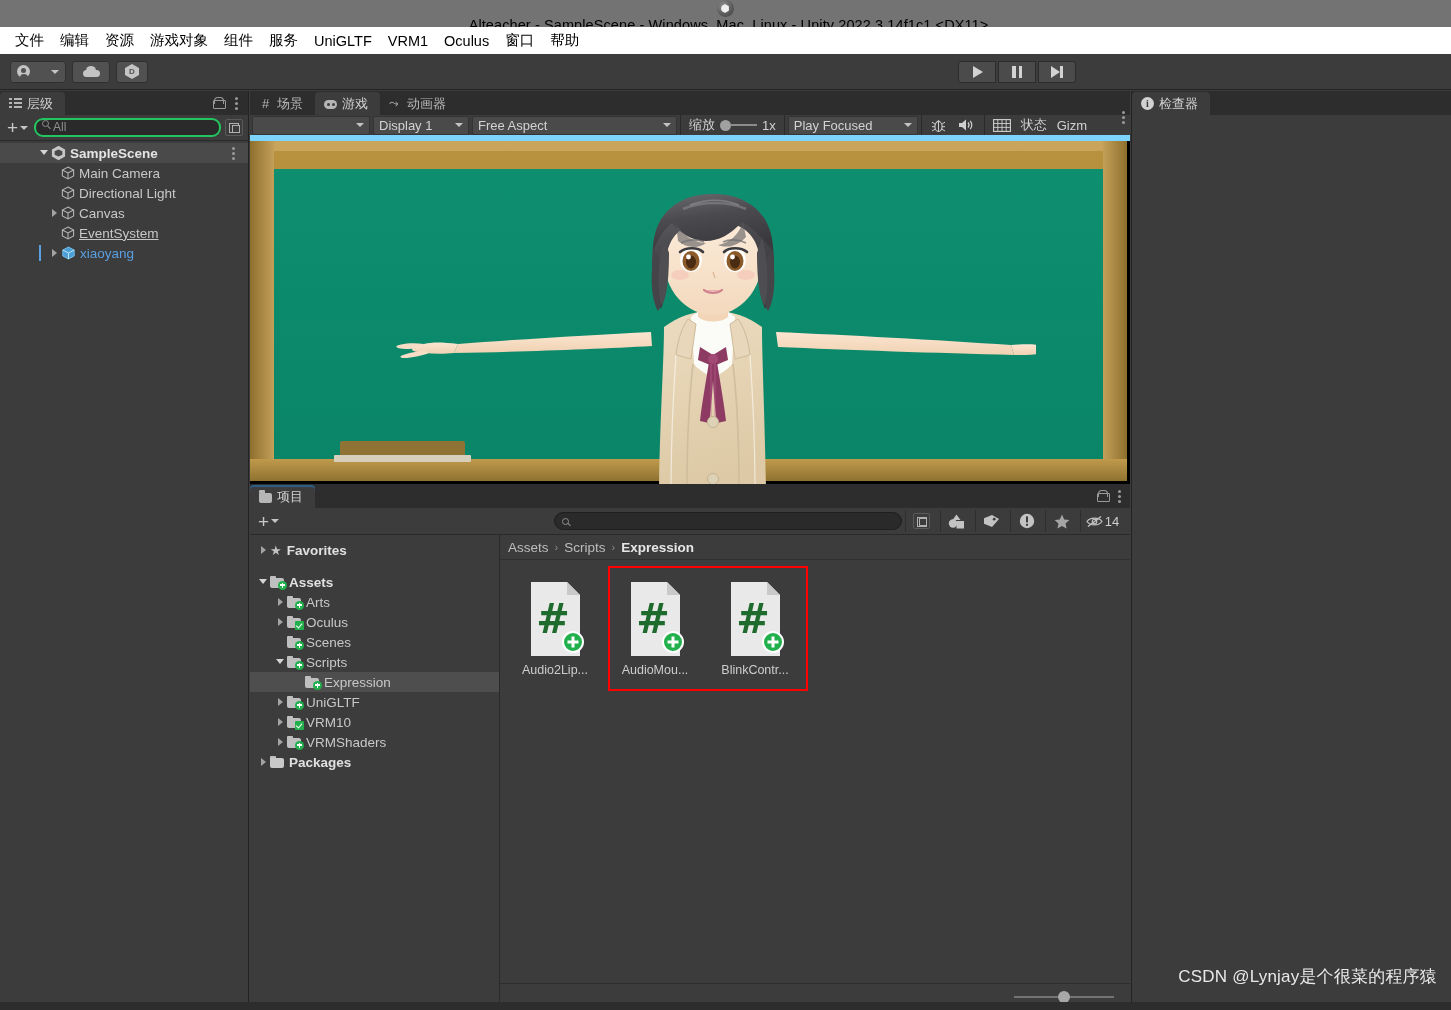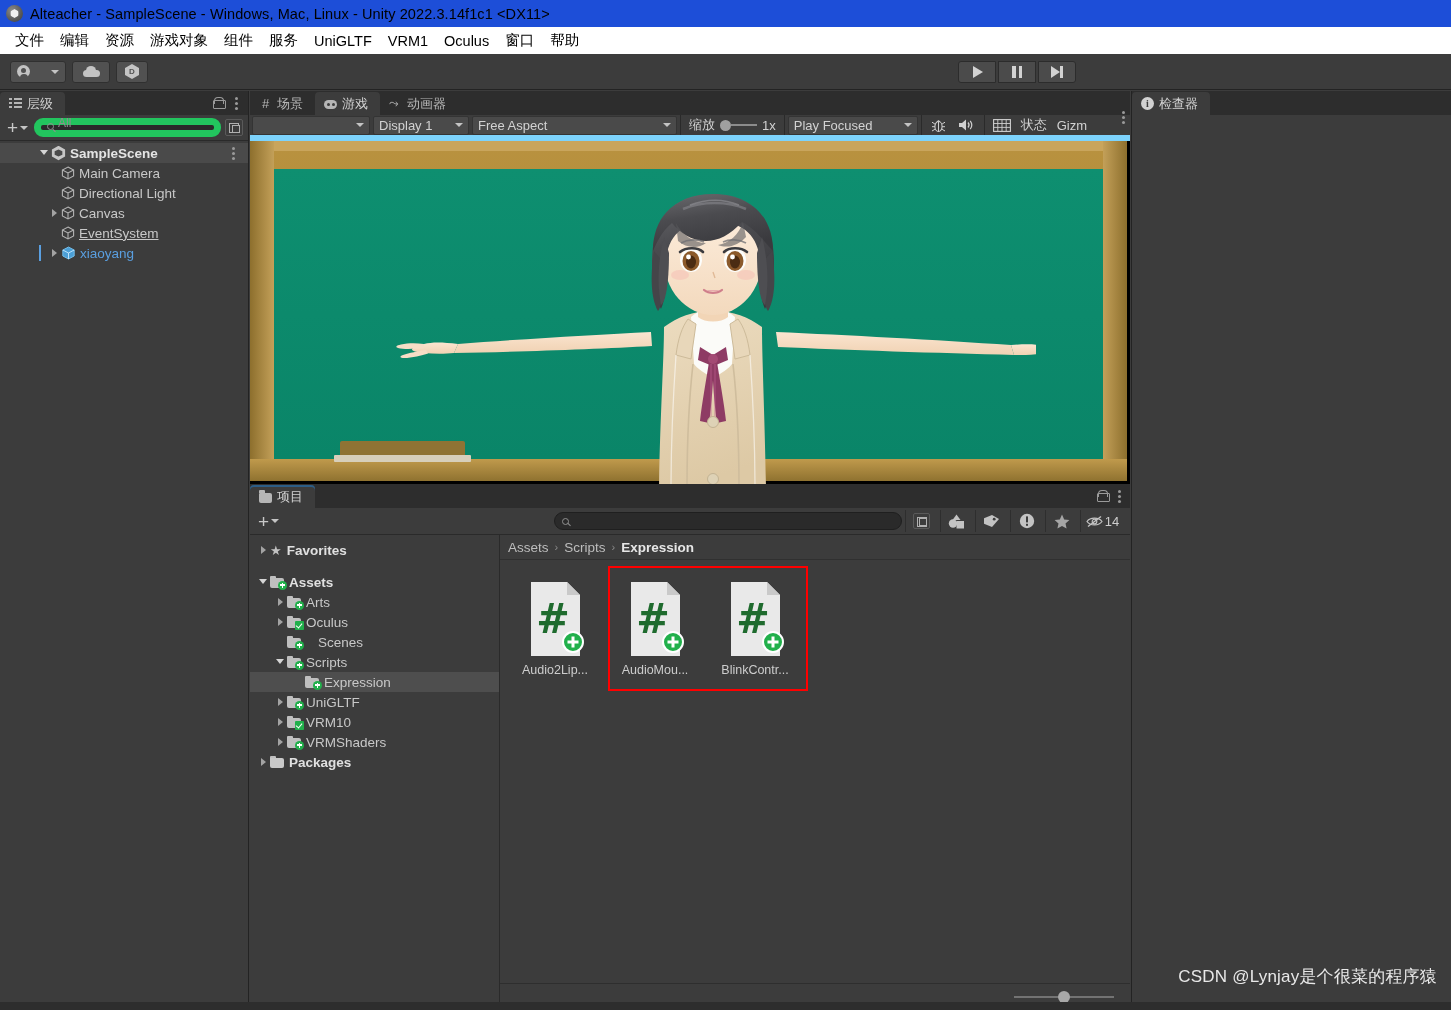--- a/index.html
+++ b/index.html
@@ -8,21 +8,21 @@
     background: #383838;
     font-family: "Liberation Sans", "DejaVu Sans", sans-serif;
     overflow: hidden;
     -webkit-font-smoothing: antialiased;
   }
   #app { position: relative; width: 1451px; height: 1010px; background: #3c3c3c; }
 
   
   .titlebar {
     position: absolute; left: 0; top: 0; width: 1451px; height: 27px;
-    background: #1d4ed8; display: flex; align-items: center; padding-left: 6px;
+    background: #737373; display: flex; align-items: center; padding-left: 6px; flex-direction: column;
   }
   .titlebar-icon {
     width: 17px; height: 17px; border-radius: 50%;
     background: radial-gradient(circle at 36% 32%, #8c8c8c 0%, #5a5a5a 58%, #3d3d3d 100%);
     position: relative; flex: none; margin-right: 7px;
   }
   .titlebar-icon::after {
     content: ""; position: absolute; left: 4px; top: 4px; width: 9px; height: 9px;
     border-radius: 50%; background: #efefef;
     clip-path: polygon(50% 0%, 93% 25%, 93% 75%, 50% 100%, 7% 75%, 7% 25%);
@@ -163,22 +163,22 @@
     position:absolute; left:0; top:91px; width:249px; height:919px;
     background:#3c3c3c; border-right:1px solid #232323; display:flex; flex-direction:column;
   }
   .hier-toolbar {
     height:26px; background:#3c3c3c; display:flex; align-items:center; gap:4px; padding:0 5px;
     border-bottom:1px solid #2a2a2a;
   }
   .plus-btn { display:flex;align-items:center;gap:2px;cursor:pointer; padding:0 2px;}
   .plus-glyph { color:#c8c8c8; font-size:19px; line-height:17px; font-weight:300;}
   .search-box {
-    flex:1; height:19px; background:#2a2a2a; border:7px solid #22c55e; border-radius:9px;
-    display:flex;align-items:flex-end; padding:0 6px; gap:4px;
+    flex:1; height:19px; background:#2a2a2a; border:2px solid #22c55e; border-radius:9px;
+    display:flex;align-items:flex-start; padding:0 6px; gap:4px;
   }
   .mag {
     width:7px;height:7px;border:1.3px solid #8f8f8f;border-radius:50%;position:relative;flex:none;
   }
   .mag::after{content:"";position:absolute;right:-3px;bottom:-2px;width:4px;height:1.3px;background:#8f8f8f;transform:rotate(45deg);}
   .search-ph { font-size:12px;color:#8e8e8e; }
   .sq-btn {
     width:18px;height:17px;border:1px solid #5a5a5a;border-radius:2px;position:relative;cursor:pointer;flex:none;
   }
   .sq-btn::before{content:"";position:absolute;left:3px;top:3px;width:8px;height:8px;border:1.3px solid #b0b0b0;}
@@ -804,21 +804,21 @@
         <div class="frow" style="padding-left:25px;">
           <span class="tri closed"></span>
           <span class="fico">
               <span class="tab"></span>
               <span class="base"></span>
               <span class="badge-chk"></span>
             </span>
           <span>Oculus</span>
         </div>
 
-        <div class="frow" style="padding-left:37px;gap:12px;">
+        <div class="frow" style="padding-left:37px;">
           <span class="fico">
               <span class="tab"></span>
               <span class="base"></span>
               <span class="badge-plus"></span>
             </span>
           <span>Scenes</span>
         </div>
 
         <div class="frow" style="padding-left:25px;">
           <span class="tri open"></span>

